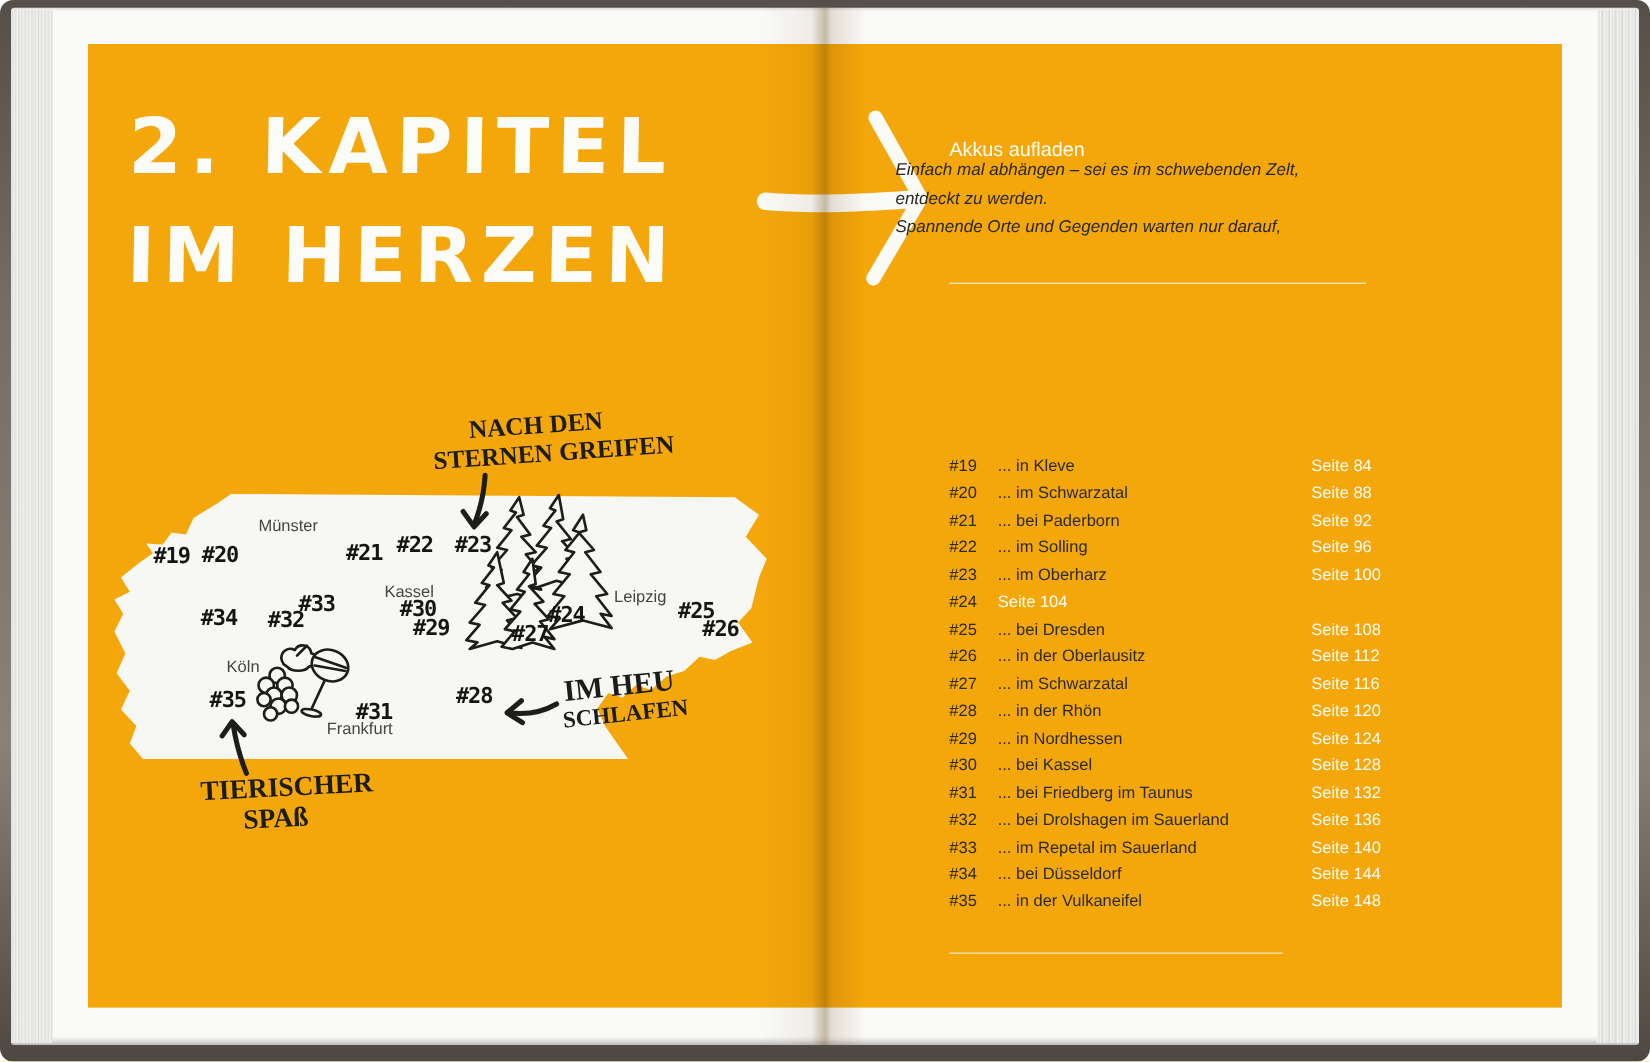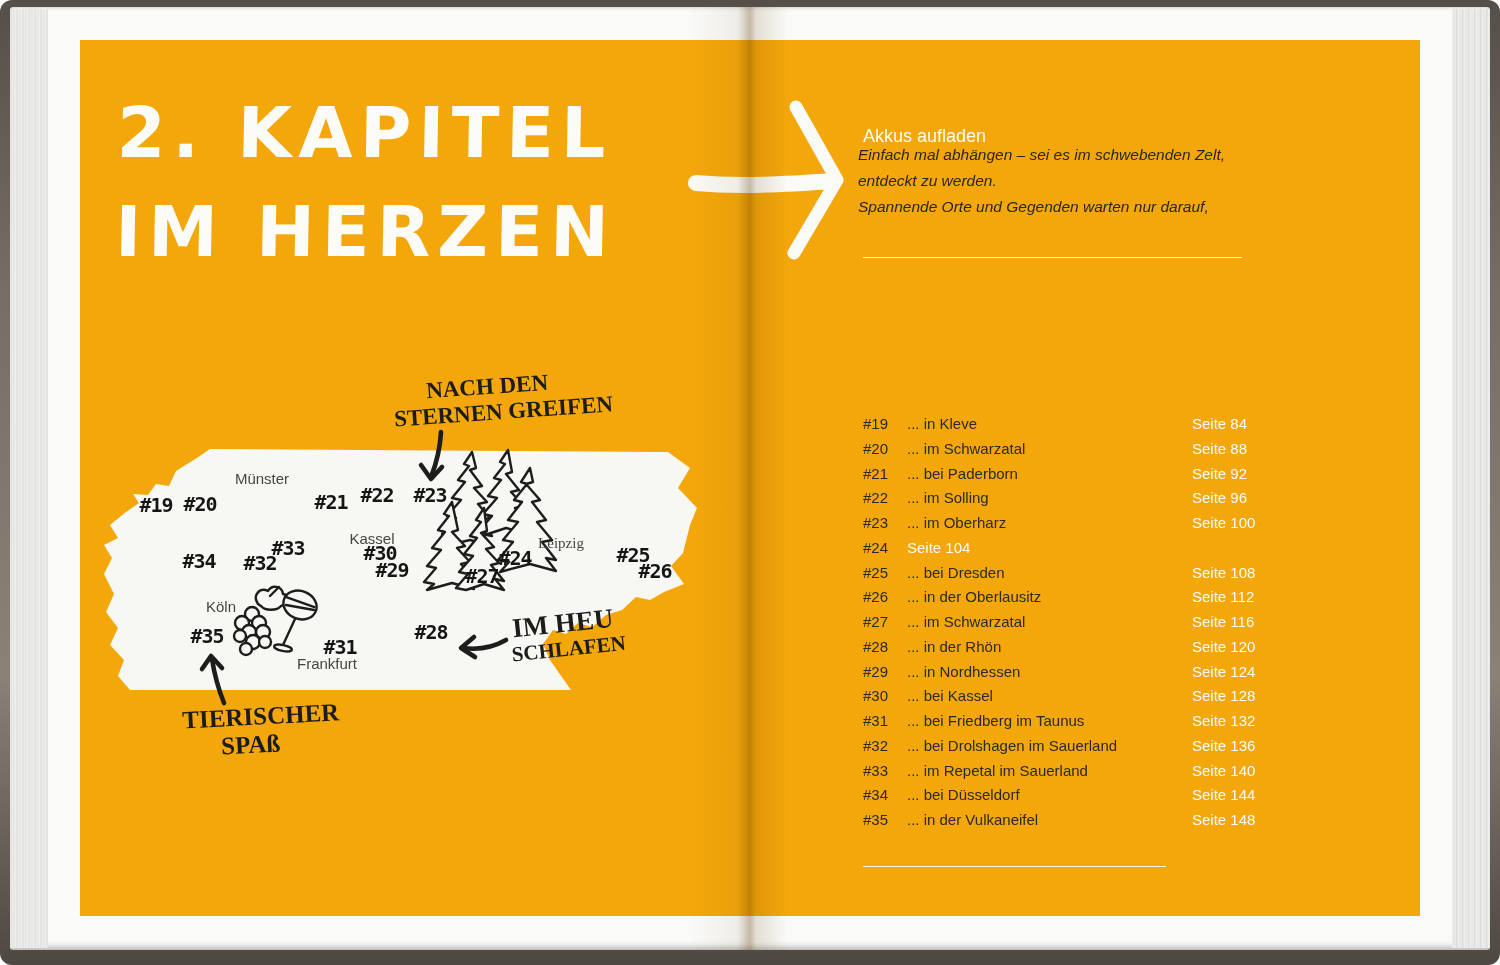--- a/index.html
+++ b/index.html
@@ -24,21 +24,21 @@
           font-weight:bold;font-size:20px;letter-spacing:-1px;color:#151513;white-space:nowrap;}
   .city{position:absolute;transform:translate(-50%,-50%);font-size:15px;color:#454541;white-space:nowrap;}
   .annot{position:absolute;text-align:center;color:#1c1c1a;font-family:"Liberation Serif",serif;
          font-weight:bold;line-height:1.12;white-space:nowrap;}
   .annot-stars{left:393px;top:374px;width:190px;transform:rotate(-4deg);font-size:23px;}
   .annot-hay{left:510px;top:608px;width:108px;transform:rotate(-6deg);font-size:27px;}
   .annot-hay .l2{font-size:21px;}
   .annot-animal{left:183px;top:703px;width:134px;transform:rotate(-3deg);font-size:25px;}
   
   .rp-header{position:absolute;left:863px;top:90px;font-size:18px;color:#FCFCF8;margin-top:36px;}
-  .intro{position:absolute;left:858px;top:142px;width:410px;font-size:15.5px;font-style:italic;color:#28271f;}
+  .intro{position:absolute;left:814px;top:142px;width:410px;font-size:15.5px;font-style:italic;color:#28271f;}
   .intro-line{height:26px;line-height:26px;}
   .rule{position:absolute;height:1px;background:rgba(255,255,255,.9);}
   .rule-top{left:863px;top:257px;width:379px;}
   .rule-bottom{left:863px;top:866px;width:303px;}
   .toc{position:absolute;left:863px;top:412px;width:421px;font-size:15px;color:#2b2a23;}
   .toc-row{display:flex;height:24.75px;line-height:24.75px;}
   .toc-num{width:44px;}
   .toc-title{flex:1;}
   .toc-page{width:92px;color:#FCFCF8;}
 </style>
@@ -124,21 +124,21 @@
       <span class="marker" style="left: 340px; top: 647px;">#31</span>
       <span class="marker" style="left: 260px; top: 563px;">#32</span>
       <span class="marker" style="left: 288px; top: 548px;">#33</span>
       <span class="marker" style="left: 199px; top: 561px;">#34</span>
       <span class="marker" style="left: 207px; top: 636px;">#35</span>
     </div>
   <div>
       <span class="city" style="left: 262px; top: 478px;">Münster</span>
       <span class="city" style="left: 372px; top: 538px;">Kassel</span>
       <span class="city" style="left: 221px; top: 606px;">Köln</span>
-      <span class="city" style="left: 561px; top: 543px; font-family: Liberation Serif, serif;">Leipzig</span>
+      <span class="city" style="left: 582px; top: 543px;">Leipzig</span>
       <span class="city" style="left: 327px; top: 663px;">Frankfurt</span>
     </div>
 
   <div class="annot annot-stars">
     <div>NACH DEN</div>
     <div>STERNEN GREIFEN</div>
   </div>
   <div class="annot annot-hay">
     <div>IM HEU</div>
     <div class="l2">SCHLAFEN</div>

